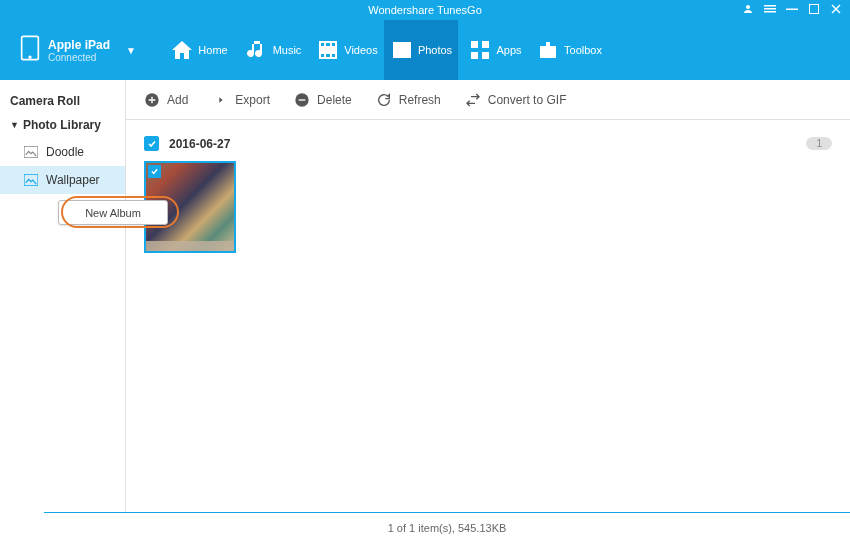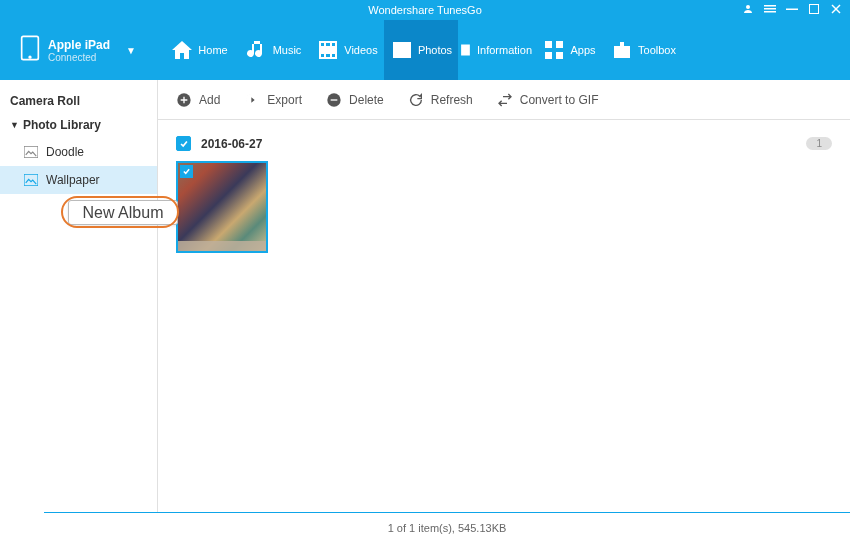--- a/index.html
+++ b/index.html
@@ -18,21 +18,21 @@
 .device-status { color: #cce9f7; font-size: 10px; }
 .device-chevron { color: #fff; font-size: 10px; margin-left: 8px; }
 
 .nav { display: flex; gap: 0; margin-left: 12px; }
 .nav-item { width: 74px; height: 60px; display: flex; flex-direction: row; align-items: center; justify-content: center; gap: 4px; cursor: pointer; }
 .nav-item.active { background: #0b87c9; }
 .nav-item svg { width: 24px; height: 24px; fill: #fff; }
 .nav-label { color: #fff; font-size: 11px; }
 
 .main { display: flex; height: 432px; }
-.sidebar { width: 158px; border-right: 1px solid #e0e0e0; padding: 10px 0; position: relative; }
+.sidebar { width: 126px; border-right: 1px solid #e0e0e0; padding: 10px 0; position: relative; }
 .sidebar-header { padding: 4px 10px; font-size: 12px; font-weight: bold; color: #333; }
 .sidebar-section { padding: 6px 10px; font-size: 12px; font-weight: bold; color: #333; display: flex; align-items: center; gap: 4px; cursor: pointer; }
 .sidebar-section .caret { font-size: 9px; }
 .sidebar-item { padding: 7px 10px 7px 24px; font-size: 12px; color: #333; display: flex; align-items: center; gap: 8px; cursor: pointer; }
 .sidebar-item.selected { background: #d7eefb; }
 .sidebar-item svg { width: 14px; height: 12px; }
 
 .content { flex: 1; display: flex; flex-direction: column; }
 .toolbar { height: 40px; border-bottom: 1px solid #e0e0e0; display: flex; align-items: center; padding: 0 18px; gap: 24px; }
 .tool-btn { display: flex; align-items: center; gap: 7px; font-size: 12px; color: #555; cursor: pointer; }
@@ -44,21 +44,21 @@
 .checkbox svg { width: 10px; height: 10px; fill: #fff; }
 .group-title { font-size: 12px; font-weight: bold; color: #333; }
 .badge { margin-left: auto; background: #e0e0e0; color: #888; font-size: 10px; padding: 1px 10px; border-radius: 8px; }
 
 .thumb-grid { display: flex; gap: 10px; }
 .thumb { width: 92px; height: 92px; border: 2px solid #14a8e8; position: relative; cursor: pointer; background: linear-gradient(135deg, #8a6d5a 0%, #a84d3a 20%, #3a3a5a 45%, #c9a870 65%, #5a8a7a 80%, #d4c090 100%); }
 .thumb-check { position: absolute; top: 2px; left: 2px; width: 13px; height: 13px; background: #14a8e8; display: flex; align-items: center; justify-content: center; }
 .thumb-check svg { width: 9px; height: 9px; fill: #fff; }
 .thumb-caption { position: absolute; bottom: 0; left: 0; right: 0; background: rgba(190,175,155,0.85); font-size: 6px; color: #333; padding: 2px 3px; }
 
-.new-album-btn { position: absolute; top: 200px; left: 68px; width: 110px; height: 25px; background: #fff; border: 1px solid #bbb; border-radius: 3px; display: flex; align-items: center; justify-content: center; font-size: 16px; color: #444; cursor: pointer; box-shadow: 0 1px 3px rgba(0,0,0,0.1); }
+.new-album-btn { position: absolute; top: 200px; left: 58px; width: 110px; height: 25px; background: #fff; border: 1px solid #bbb; border-radius: 3px; display: flex; align-items: center; justify-content: center; font-size: 11px; color: #444; cursor: pointer; box-shadow: 0 1px 3px rgba(0,0,0,0.1); }
 .highlight-ring { position: absolute; top: 196px; left: 61px; width: 118px; height: 32px; border: 2px solid #e67a2e; border-radius: 16px; pointer-events: none; }
 
 .statusbar { height: 30px; border-top: 1px solid #0ea5e9; display: flex; align-items: center; justify-content: center; font-size: 11px; color: #666; margin-left: 44px; }
 </style>
 </head>
 <body>
 
 <div class="titlebar">
   <span class="titlebar-text">Wondershare TunesGo</span>
   <div class="titlebar-controls">
@@ -127,26 +127,20 @@
       <span class="nav-label">Videos</span>
     </div>
     <div class="nav-item active">
       <svg viewBox="0 0 24 24">
           <path d="M3 4h18v16H3V4zm3 12l3-4 2 2 4-5 4 7H6z"></path>
         </svg>
       <span class="nav-label">Photos</span>
     </div>
     <div class="nav-item">
       <svg viewBox="0 0 24 24">
-          <path d="M5 3h14v18H5V3zm3 3h8v2H8V6zm0 4h8v2H8v-2zm0 4h8v2H8v-2z"></path>
-        </svg>
-      <span class="nav-label">Information</span>
-    </div>
-    <div class="nav-item">
-      <svg viewBox="0 0 24 24">
           <rect x="3" y="3" width="7" height="7"></rect>
           <rect x="14" y="3" width="7" height="7"></rect>
           <rect x="3" y="14" width="7" height="7"></rect>
           <rect x="14" y="14" width="7" height="7"></rect>
         </svg>
       <span class="nav-label">Apps</span>
     </div>
     <div class="nav-item">
       <svg viewBox="0 0 24 24">
           <path d="M4 8h16v12H4V8zm6-4h4v4h-4V4zM4 12h16"></path>

